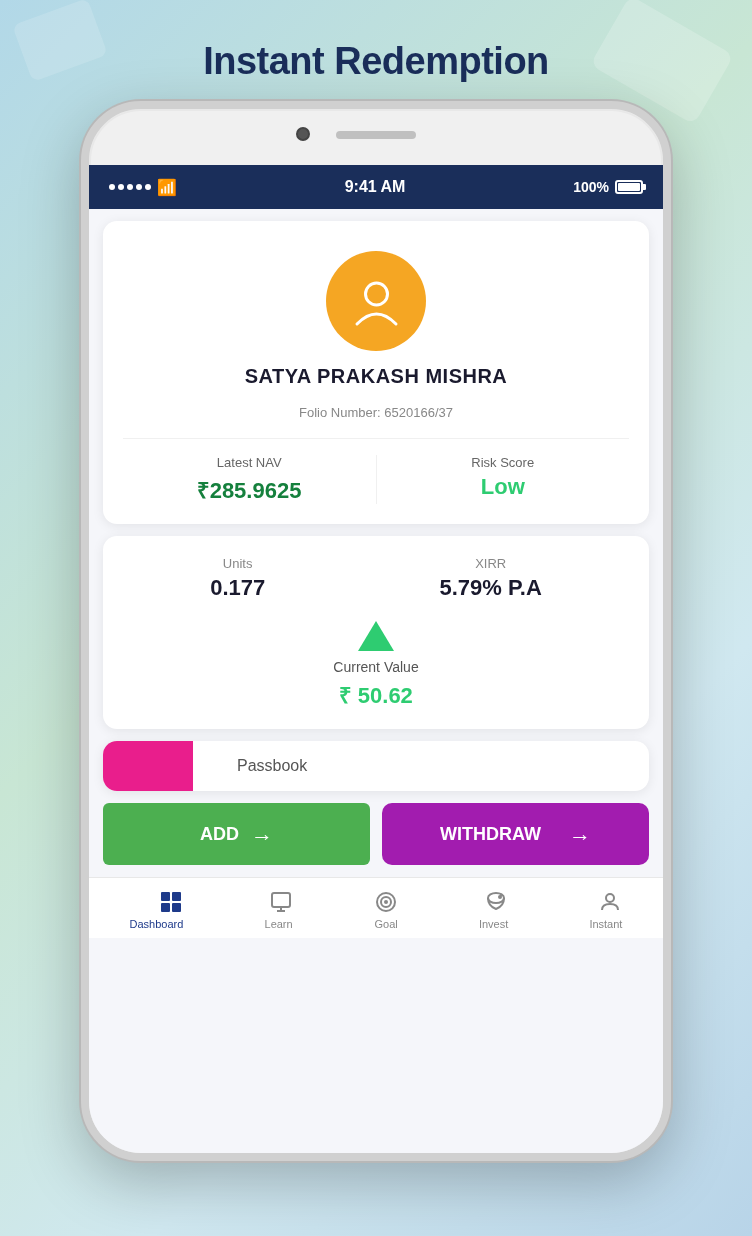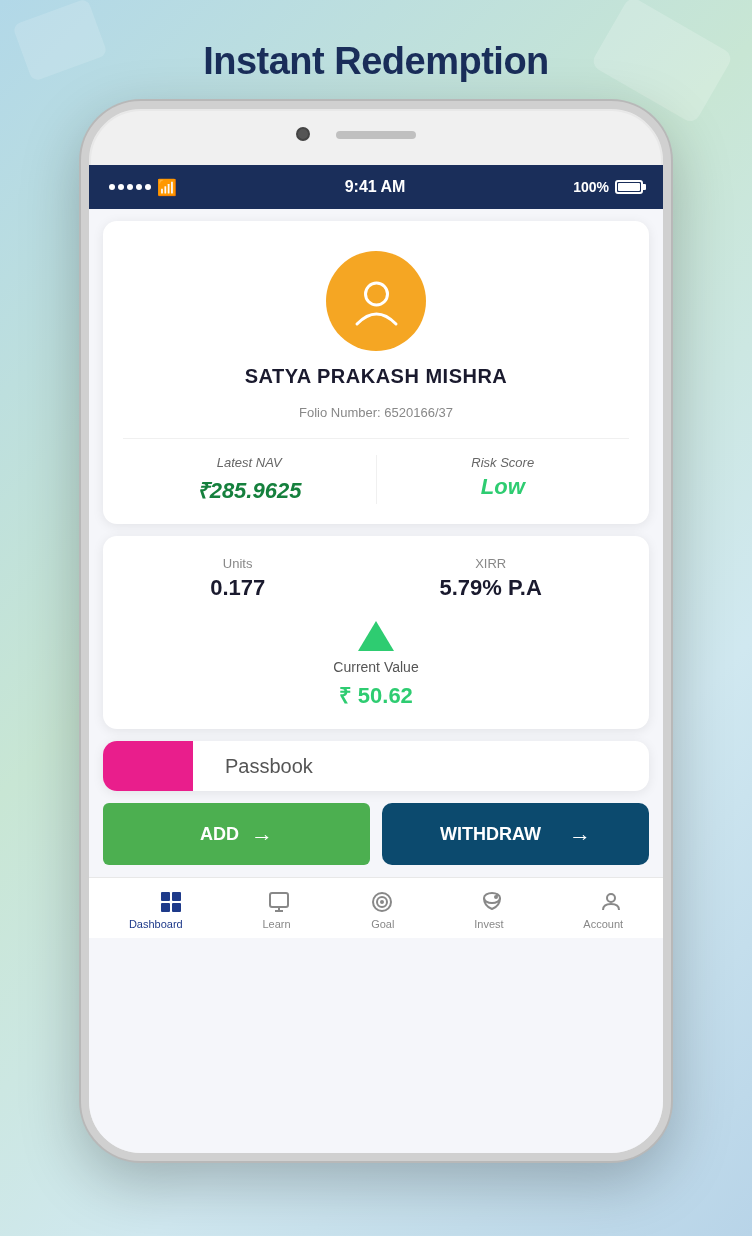--- a/index.html
+++ b/index.html
@@ -175,21 +175,20 @@
       width: 100%;
       display: flex;
       border-top: 1px solid #f0f0f0;
       padding-top: 16px;
     }
     .stat-item {
       flex: 1;
       display: flex;
       flex-direction: column;
       align-items: center;
-      font-style: italic;
     }
     .stat-item:first-child {
       border-right: 1px solid #f0f0f0;
     }
     .stat-label {
       font-size: 13px;
       color: #666;
       margin-bottom: 4px;
     }
     .stat-value-nav {
@@ -267,23 +266,24 @@
     }
     .passbook-tab {
       background: #e91e8c;
       width: 90px;
       height: 100%;
       display: flex;
       align-items: center;
       justify-content: center;
     }
     .passbook-label {
-      padding: 0 32px;
-      font-size: 20px;
+      padding: 0 12px;
+      font-size: 16px;
       color: #555;
+      margin-left: 32px;
     }
     
     .action-buttons {
       display: flex;
       gap: 12px;
       margin: 0 14px 12px;
     }
     .btn-add {
       flex: 1;
       background: #4caf50;
@@ -294,21 +294,21 @@
       font-size: 18px;
       font-weight: 700;
       display: flex;
       align-items: center;
       justify-content: center;
       gap: 12px;
       cursor: pointer;
     }
     .btn-withdraw {
       flex: 1;
-      background: #0c4a6e;
+      background: #a21caf;
       color: white;
       border: none;
       border-radius: 10px;
       padding: 18px 20px;
       font-size: 18px;
       font-weight: 700;
       display: flex;
       align-items: center;
       justify-content: center;
       gap: 28px;
@@ -485,18 +485,18 @@
           <circle cx="16" cy="7" r="2" fill="#888"></circle>
           <path d="M16 7 L18 4" stroke="#888" stroke-width="1.5"></path>
         </svg>
         <span class="nav-label">Invest</span>
       </div>
       <div class="nav-item">
         <svg width="24" height="24" viewBox="0 0 24 24">
           <circle cx="12" cy="8" r="4" fill="none" stroke="#888" stroke-width="2"></circle>
           <path d="M4 20 Q4 14 12 14 Q20 14 20 20" fill="none" stroke="#888" stroke-width="2"></path>
         </svg>
-        <span class="nav-label">Account</span>
+        <span class="nav-label">Instant</span>
       </div>
     </div>
 
   </div>
 </div>
 
 </body></html>

